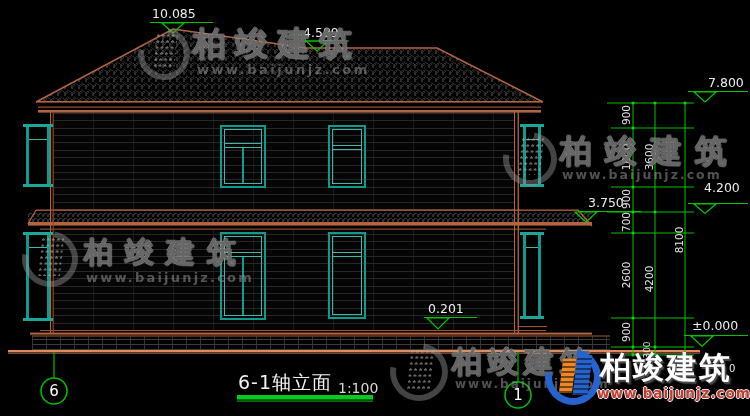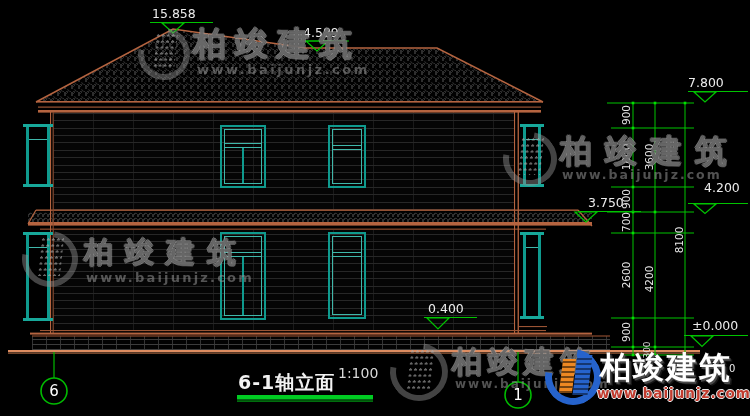--- a/index.html
+++ b/index.html
@@ -36,21 +36,21 @@
   .wins .capb{position:absolute;left:0;right:0;bottom:0;height:3.5px;background:#17a89a;}
   .wins .body{position:absolute;left:3px;right:3px;top:3px;bottom:3.5px;
               border-left:3px solid #0f9a8e;border-right:3px solid #0f9a8e;}
   .wins .hline{position:absolute;left:0;right:0;top:12px;height:1px;background:#3fb7aa;}
   
   .ann{position:absolute;color:#ececec;font-size:12.5px;white-space:nowrap;line-height:1;}
   .vdim{position:absolute;color:#e4e4e4;font-size:10.5px;white-space:nowrap;line-height:1;
         transform:translate(-50%,-50%) rotate(-90deg);}
   .bub{position:absolute;width:26px;height:26px;color:#fff;font-size:15px;
        display:flex;align-items:center;justify-content:center;}
-  .title-cn{position:absolute;color:#f2f2f2;font-size:19px;font-weight:bold;white-space:nowrap;letter-spacing:1px;}
+  .title-cn{position:absolute;color:#f2f2f2;font-size:19px;font-weight:normal;white-space:nowrap;letter-spacing:1px;}
   .title-scale{position:absolute;color:#d8d8d8;font-size:14px;white-space:nowrap;}
   
   .wm-text{position:absolute;font-weight:bold;white-space:nowrap;line-height:1;
     color:rgba(60,60,60,.55);
     text-shadow:1px 0 rgba(165,165,165,.5),-1px 0 rgba(165,165,165,.5),0 1px rgba(165,165,165,.5),0 -1px rgba(165,165,165,.5);}
   .wm-url{position:absolute;font-weight:bold;white-space:nowrap;line-height:1;
     color:rgba(150,150,150,.55);}
   .wm-logo{position:absolute;}
   .wm-logo .arc{position:absolute;inset:0;border-radius:50%;border:6px solid rgba(150,150,150,.45);
     border-top-color:transparent;transform:rotate(-35deg);}
@@ -204,45 +204,45 @@
       </div>
   </div>
   <div class="wins" style="left:520px;top:232px;width:24px;height:87px;">
     <div class="cap"></div>
       <div class="capb"></div>
     <div class="body">
         <div class="hline"></div>
       </div>
   </div>
 
-  <div class="ann" style="left:152px;top:8px;">15.858</div>
+  <div class="ann" style="left:152px;top:8px;">10.085</div>
   <div class="ann" style="left:303px;top:27px;">4.589</div>
-  <div class="ann" style="left:688px;top:77px;">7.800</div>
+  <div class="ann" style="left:708px;top:77px;">7.800</div>
   <div class="ann" style="left:704px;top:182px;">4.200</div>
   <div class="ann" style="left:588px;top:197px;">3.750</div>
-  <div class="ann" style="left:428px;top:303px;">0.400</div>
+  <div class="ann" style="left:428px;top:303px;">0.201</div>
   <div class="ann" style="left:692px;top:320px;">±0.000</div>
   <div class="ann" style="left:729px;top:364px;font-size:10px;">0</div>
 
   <div class="vdim" style="left:626px;top:115px;">900</div>
   <div class="vdim" style="left:626px;top:157px;">1800</div>
   <div class="vdim" style="left:626px;top:199px;">900</div>
   <div class="vdim" style="left:626px;top:222px;">700</div>
   <div class="vdim" style="left:626px;top:275px;">2600</div>
   <div class="vdim" style="left:626px;top:332px;">900</div>
   <div class="vdim" style="left:647px;top:350px;font-size:9px;">300</div>
   <div class="vdim" style="left:649px;top:157px;">3600</div>
   <div class="vdim" style="left:649px;top:279px;">4200</div>
   <div class="vdim" style="left:679px;top:240px;">8100</div>
 
   <div class="bub" style="left:41px;top:378px;">6</div>
   <div class="bub" style="left:505px;top:382px;">1</div>
 
   <div class="title-cn" style="left:238px;top:370px;">6-1轴立面</div>
-  <div class="title-scale" style="left:338px;top:365px;">1:100</div>
+  <div class="title-scale" style="left:338px;top:380px;">1:100</div>
 
   <div class="wm-logo" style="left:138px;top:28px;width:52px;height:52px;">
       <div class="arc"></div>
       <div class="bld"></div>
     </div>
   <div class="wm-text" style="left:193px;top:27px;font-size:33px;letter-spacing:9px;">柏竣建筑</div>
   <div class="wm-url" style="left:197px;top:63px;font-size:13px;letter-spacing:2.5px;">www.baijunjz.com</div>
 
   <div class="wm-logo" style="left:503px;top:132px;width:54px;height:54px;">
       <div class="arc"></div>

